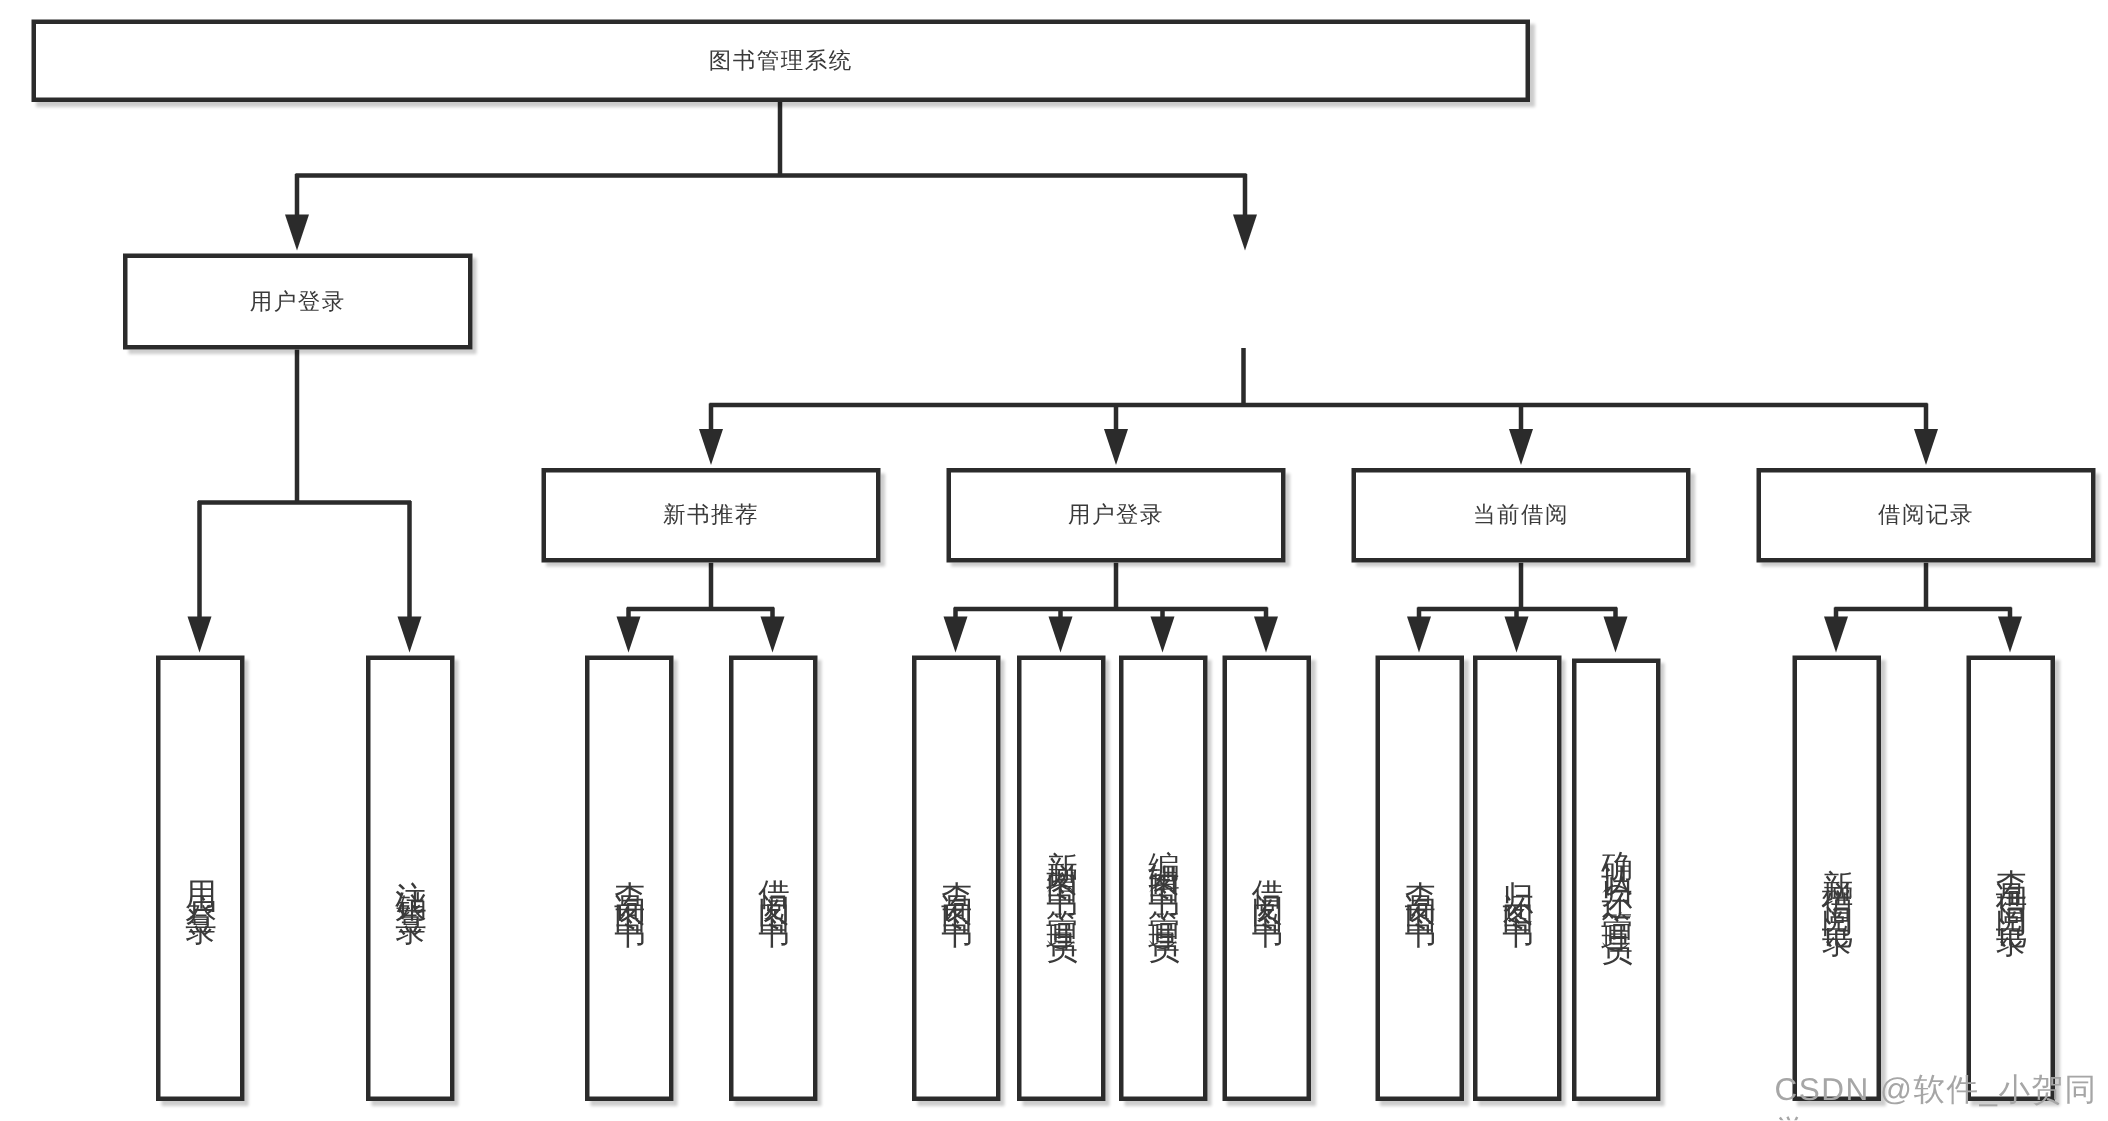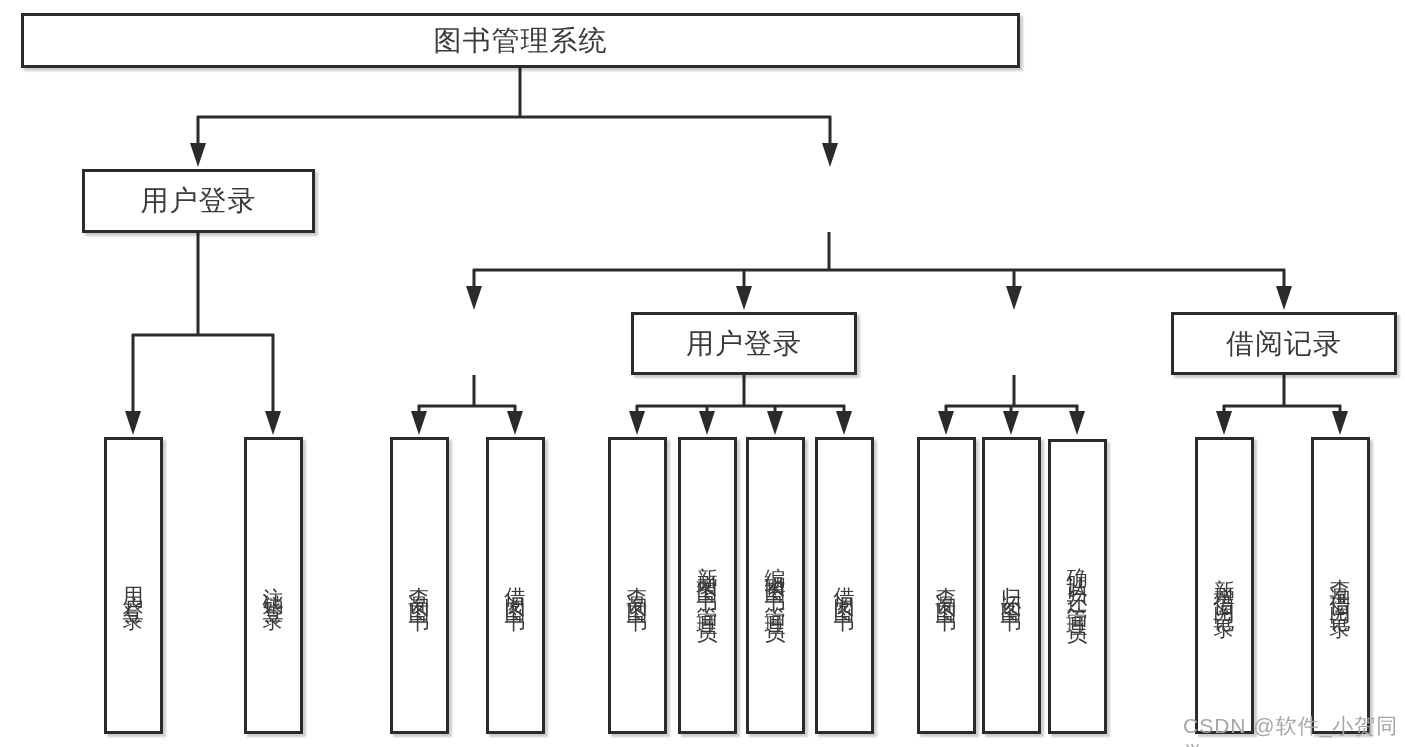--- a/index.html
+++ b/index.html
@@ -22,21 +22,21 @@
     box-sizing: border-box;
     background: #ffffff;
     border: 3px solid #2b2b2b;
     box-shadow: 3px 3px 2px rgba(0,0,0,0.20);
     display: flex;
     align-items: center;
     justify-content: center;
     color: #3a3a3a;
     white-space: nowrap;
   }
-  .hbox { font-size: 28px; letter-spacing: 1px; }
+  .hbox { font-size: 15px; letter-spacing: 1px; }
   .vbox {
     writing-mode: vertical-rl;
     text-orientation: mixed;
     font-size: 21px;
     letter-spacing: 8px;
     line-height: 1;
   }
   .watermark {
     position: absolute;
     left: 1183px;
@@ -81,21 +81,23 @@
       <polygon points="1069,411 1085,411 1077,435"></polygon>
       <polygon points="1216,411 1232,411 1224,435"></polygon>
       <polygon points="1332,411 1348,411 1340,435"></polygon>
     </g>
   </svg>
 
   <div class="box hbox" style="left:21px;top:13px;width:999px;height:55px">图书管理系统</div>
 
   <div class="box hbox" style="left:82px;top:169px;width:233px;height:64px">用户登录</div>
 
+  <div class="box hbox" style="left:361px;top:312px;width:226px;height:63px">新书推荐</div>
   <div class="box hbox" style="left:631px;top:312px;width:226px;height:63px">用户登录</div>
+  <div class="box hbox" style="left:901px;top:312px;width:226px;height:63px">当前借阅</div>
   <div class="box hbox" style="left:1171px;top:312px;width:226px;height:63px">借阅记录</div>
 
   <div class="box vbox" style="left:104px;top:437px;width:59px;height:297px">用户登录</div>
   <div class="box vbox" style="left:244px;top:437px;width:59px;height:297px">注销登录</div>
 
   <div class="box vbox" style="left:390px;top:437px;width:59px;height:297px">查询图书</div>
   <div class="box vbox" style="left:486px;top:437px;width:59px;height:297px">借阅图书</div>
 
   <div class="box vbox" style="left:608px;top:437px;width:59px;height:297px">查询图书</div>
   <div class="box vbox" style="left:678px;top:437px;width:59px;height:297px">新增图书（管理员）</div>

